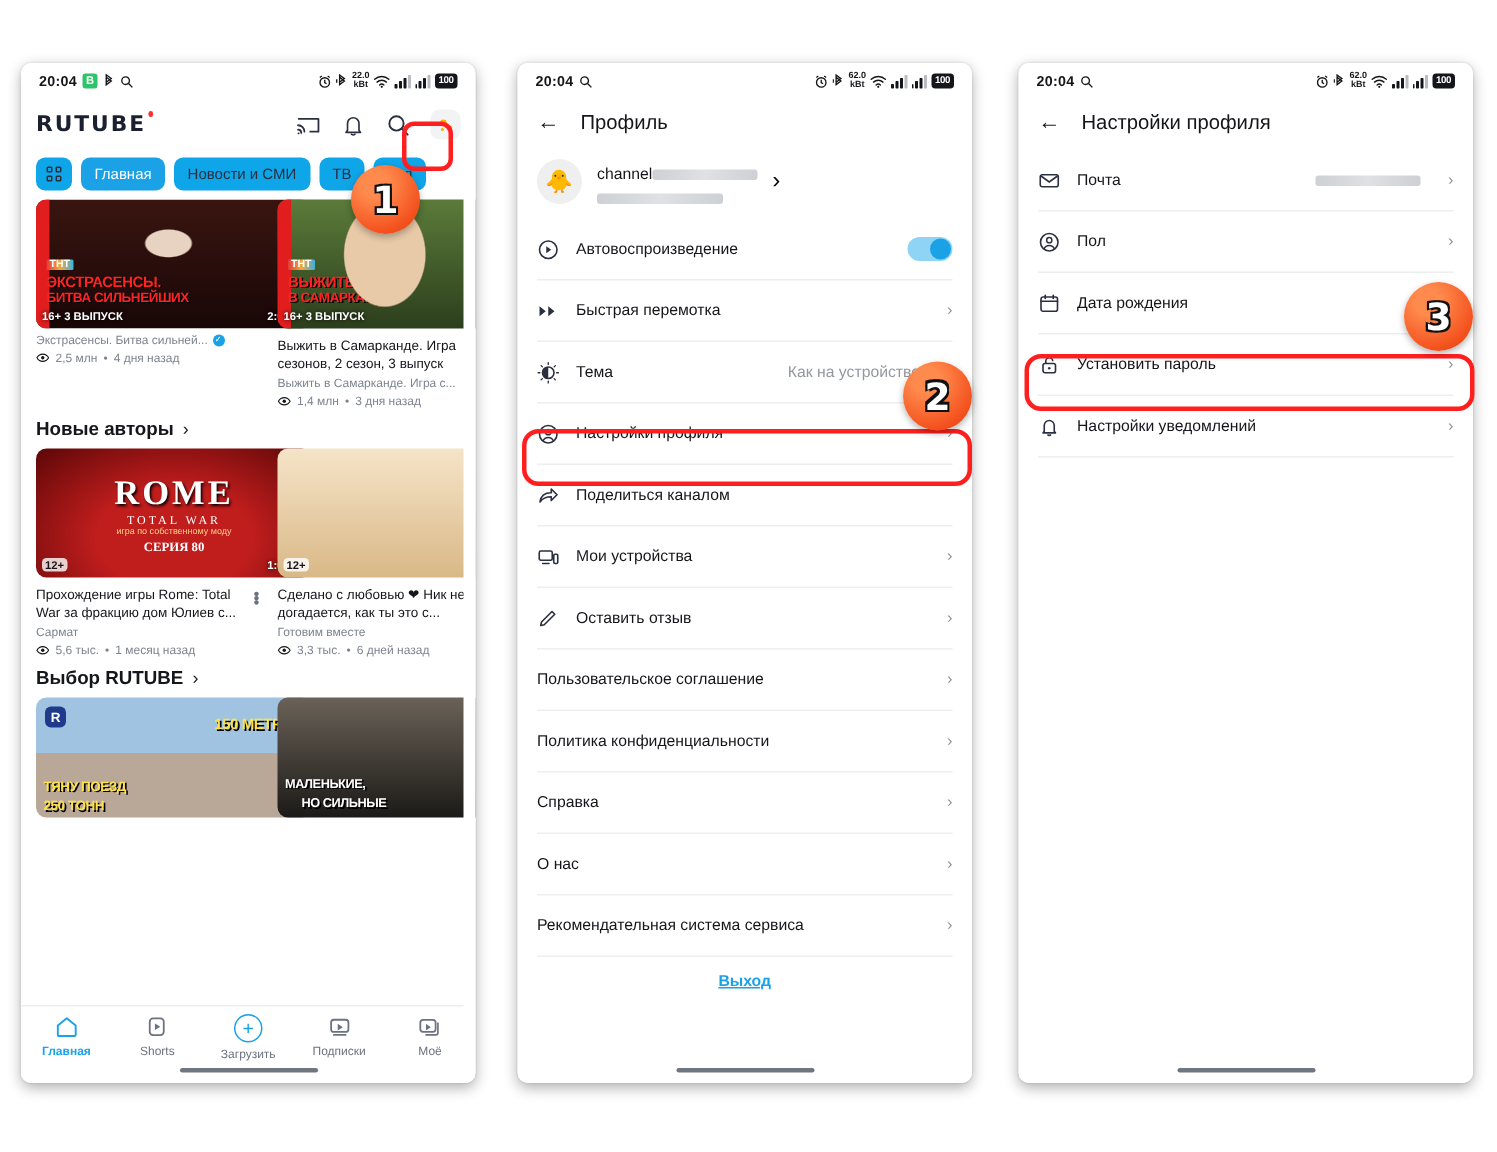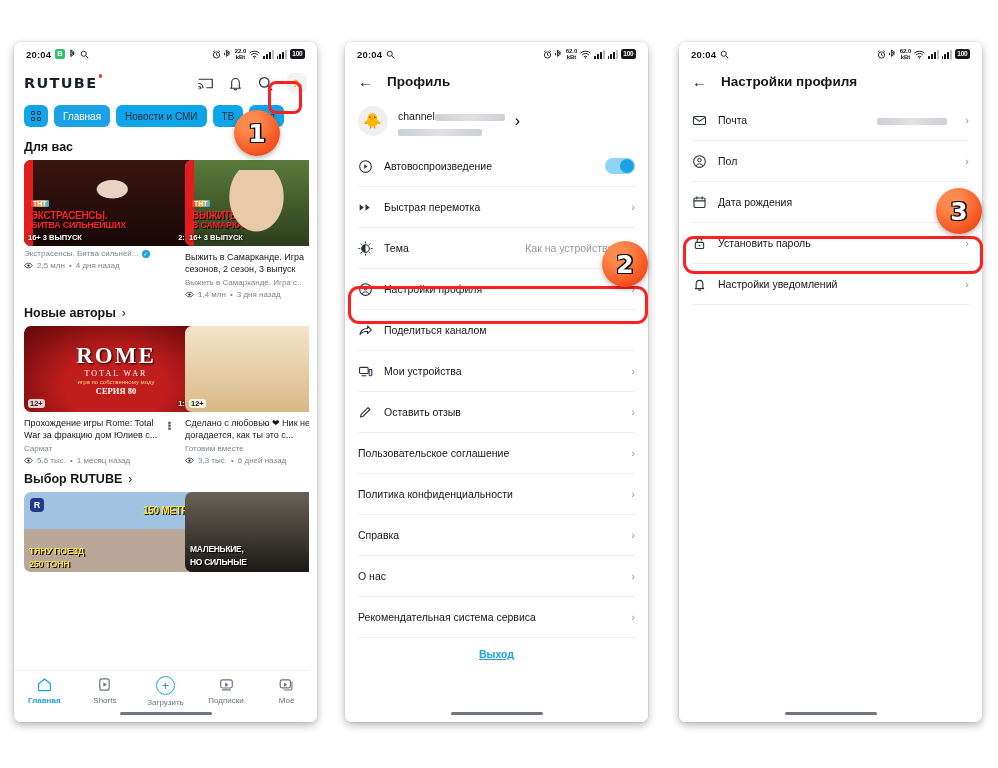--- a/index.html
+++ b/index.html
@@ -115,21 +115,21 @@
   .tab svg { width:17px; height:17px; }
   .plus { width:19px; height:19px; border-radius:50%; border:1.6px solid #1ba2e6;
     color:#1ba2e6; display:flex; align-items:center; justify-content:center;
     font-size:13px; line-height:1; }
   .homebar { position:absolute; left:50%; transform:translateX(-50%); bottom:7px;
     width:92px; height:3.5px; border-radius:2px; background:#6f7680; }
 
   
   .navbar { display:flex; align-items:center; gap:14px; padding:8px 13px 11px; }
   .navbar .back { font-size:15px; color:#15161a; line-height:1; }
-  .navbar .ttl { font-size:13.5px; font-weight:700; color:#15161a; }
+  .navbar .ttl { font-size:13.5px; font-weight:400; color:#15161a; }
   .row { display:flex; align-items:center; gap:11px; padding:0 13px; height:40px;
     position:relative; }
   .row .lbl { font-size:10.5px; color:#15161a; }
   .row .val { margin-left:auto; font-size:10.5px; color:#93989f; }
   .row .chev { margin-left:auto; color:#8d939b; font-size:11px; }
   .row .val + .chev { margin-left:7px; }
   .ico { width:15px; height:15px; color:#2b3040; flex:0 0 15px; }
   .sep { height:1px; background:#eceef0; margin:0 13px; }
   .prof-row { display:flex; align-items:center; gap:10px; padding:6px 13px 10px; }
   .pav { width:30px; height:30px; border-radius:50%; background:#efefef;
@@ -244,23 +244,20 @@
               <span></span>
               <span></span>
             </span>
         </div>
         <div class="chip active">Главная</div>
         <div class="chip">Новости и СМИ</div>
         <div class="chip">ТВ</div>
         <div class="chip">Тел</div>
       </div>
 
-      <div class="sect-h">
-        <span>Для вас</span>
-      </div>
       <div class="vrow">
         <div class="vcard">
           <div class="thumb t-extr">
             <div class="red-l"></div>
             <div class="tnt">ТНТ</div>
             <div class="tline" style="top:58%">ЭКСТРАСЕНСЫ.</div>
             <div class="tline" style="top:70%;font-size:9px">БИТВА СИЛЬНЕЙШИХ</div>
             <div class="age"><span>16+</span> <span>3 ВЫПУСК</span></div>
             <div class="dur">2:00:21</div>
           </div>
@@ -362,21 +359,21 @@
           <div class="thumb t-train" style="height:80px">
             <div class="rbadge">R</div>
             <div class="ovtxt" style="right:6px;top:16%;font-size:10px;color:#ffe24a">150 МЕТРОВ</div>
             <div class="ovtxt" style="left:5px;bottom:16px;font-size:9px;color:#ffe24a">ТЯНУ ПОЕЗД</div>
             <div class="ovtxt" style="left:5px;bottom:3px;font-size:9px;color:#ffe24a">250 ТОНН</div>
           </div>
         </div>
         <div class="vcard">
           <div class="thumb t-bw" style="height:80px">
             <div class="ovtxt" style="left:5px;bottom:18px;font-size:8.5px">МАЛЕНЬКИЕ,</div>
-            <div class="ovtxt" style="left:5px;bottom:5px;font-size:8.5px">НО СИЛЬНЫЕ</div>
+            <div class="ovtxt" style="left:16px;bottom:5px;font-size:8.5px">НО СИЛЬНЫЕ</div>
           </div>
         </div>
       </div>
 
       <div class="scroll-gap"></div>
 
       <div class="tabbar">
         <div class="tab active">
           <svg viewBox="0 0 20 20">
               <path d="M3 9l7-5.6L17 9v7.4a.9.9 0 01-.9.9H3.9a.9.9 0 01-.9-.9V9z" fill="none" stroke="currentColor" stroke-width="1.5" stroke-linejoin="round"></path>

